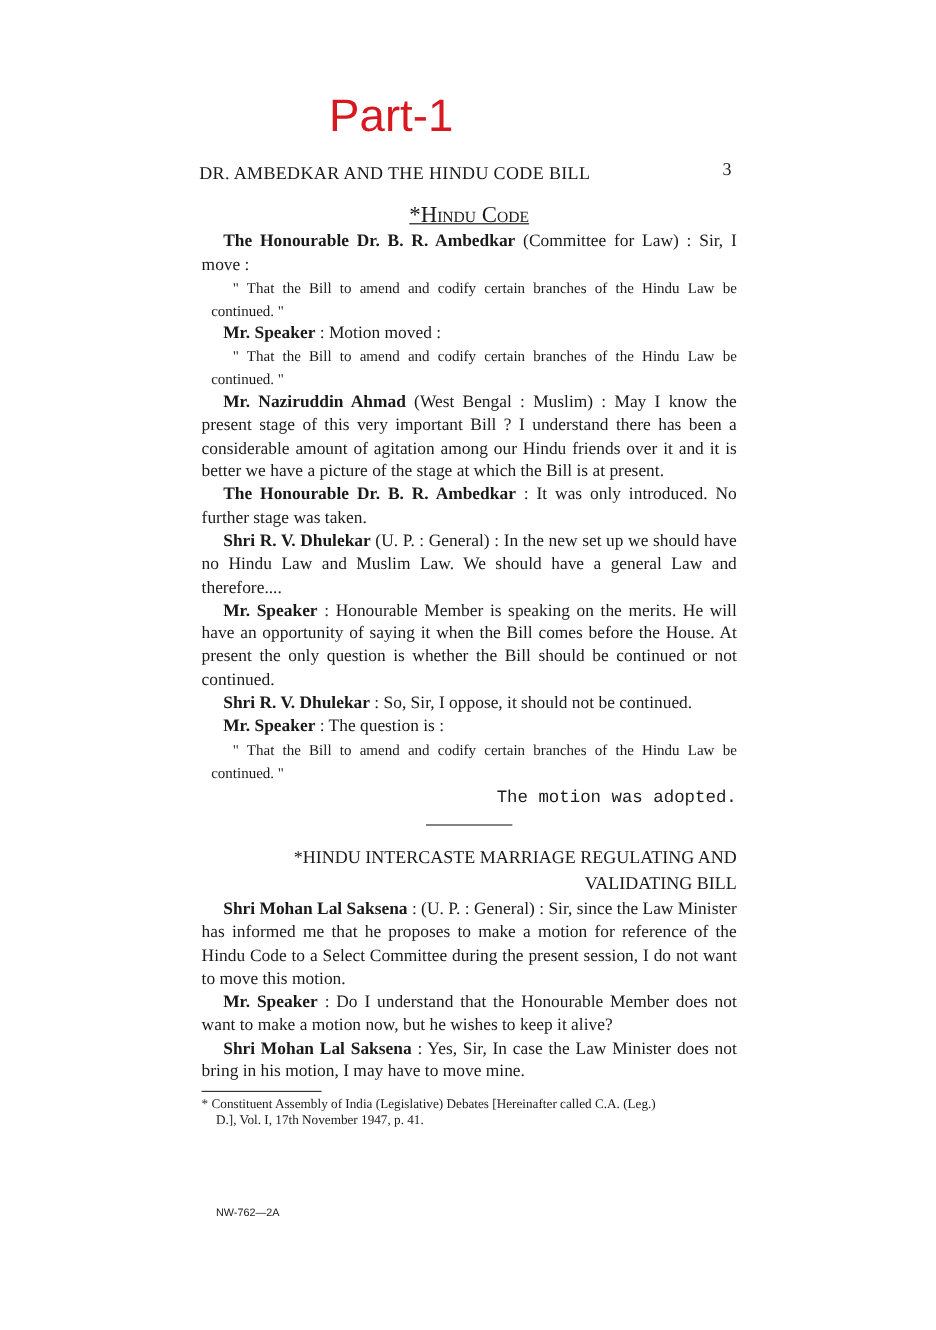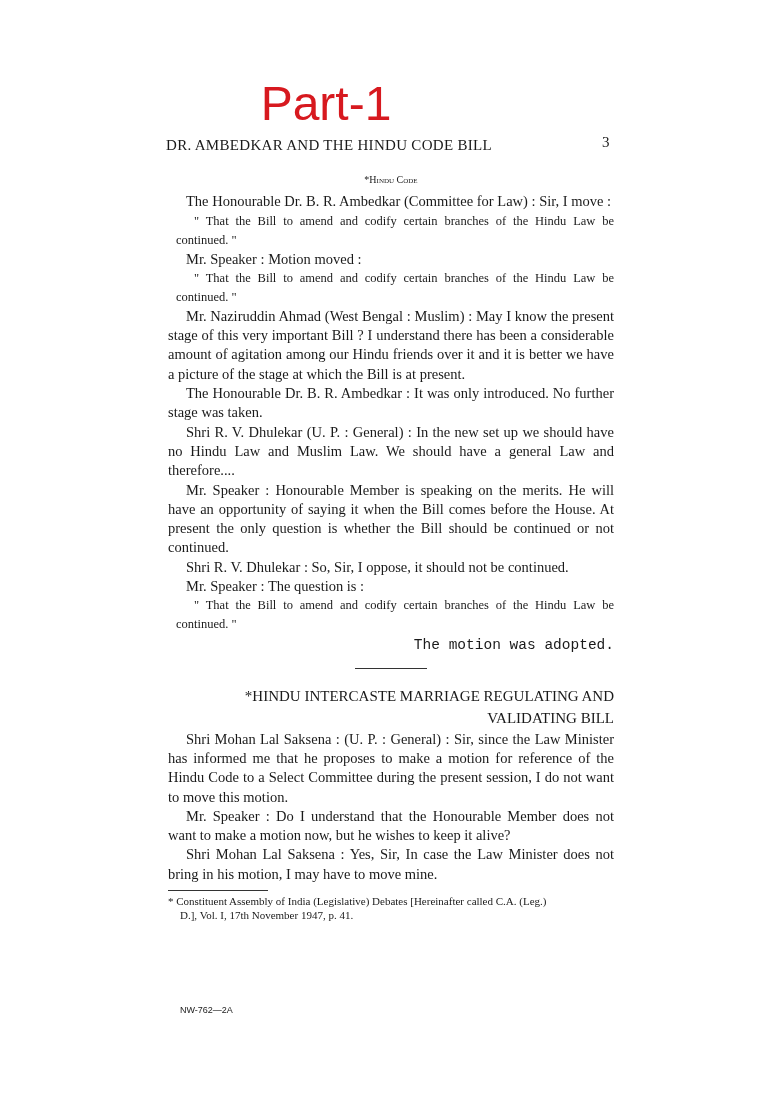--- a/index.html
+++ b/index.html
@@ -1,24 +1,24 @@
 <!DOCTYPE html>
 <html><head>
 <meta charset="utf-8">
 <style>
   html, body { margin: 0; padding: 0; background: #ffffff; }
   body { width: 780px; height: 1108px; position: relative; overflow: hidden; font-family: "Liberation Serif", serif; color: #1a1a1a; }
-  .title { position: absolute; left: 0; width: 652px; top: 76px; text-align: center; font-family: "Liberation Sans", sans-serif; font-size: 48px; color: #d7191f; letter-spacing: 0px; }
+  .title { position: absolute; left: 0; width: 652px; top: 76px; text-align: center; font-family: "Liberation Sans", sans-serif; font-size: 38px; color: #d7191f; letter-spacing: 0px; }
   .running-head { position: absolute; left: 166px; top: 137px; font-size: 15px; letter-spacing: 0.3px; }
   .page-num { position: absolute; left: 602px; top: 134px; font-size: 15px; }
   .content { position: absolute; left: 168px; top: 168px; width: 446px; font-size: 14.5px; line-height: 19.3px; text-align: justify; }
-  .sec-title { text-align: center; font-size: 10px; margin: 2px 0 3px 0; }
+  .sec-title { text-align: center; font-size: 19px; margin: 2px 0 3px 0; text-decoration: underline; }
   .smallcaps { font-variant: small-caps; }
   .para { text-indent: 18px; margin: 0; }
-  .para b { font-weight: normal; }
+  .para b { font-weight: bold; }
   .quote { font-size: 12.5px; line-height: 19px; text-indent: 18px; margin: 0 0 0 8px; }
   .center { text-align: right; margin: 2px 0; font-family: Liberation Mono, monospace; }
   .divider { width: 72px; height: 1px; background: #333; margin: 12px auto 16px auto; }
   .sec2-title { text-align: right; font-size: 15px; line-height: 22px; margin: 0 0 1px 0; }
   .fn-rule { width: 100px; height: 1px; background: #333; margin: 6px 0 3px 0; }
   .footnote { font-size: 11px; line-height: 14px; margin: 0; }
   .footnote .indent { padding-left: 12px; display: block; }
   .print-code { position: absolute; left: 180px; top: 1005px; font-family: "Liberation Sans", sans-serif; font-size: 9px; }
 </style>
 </head>

